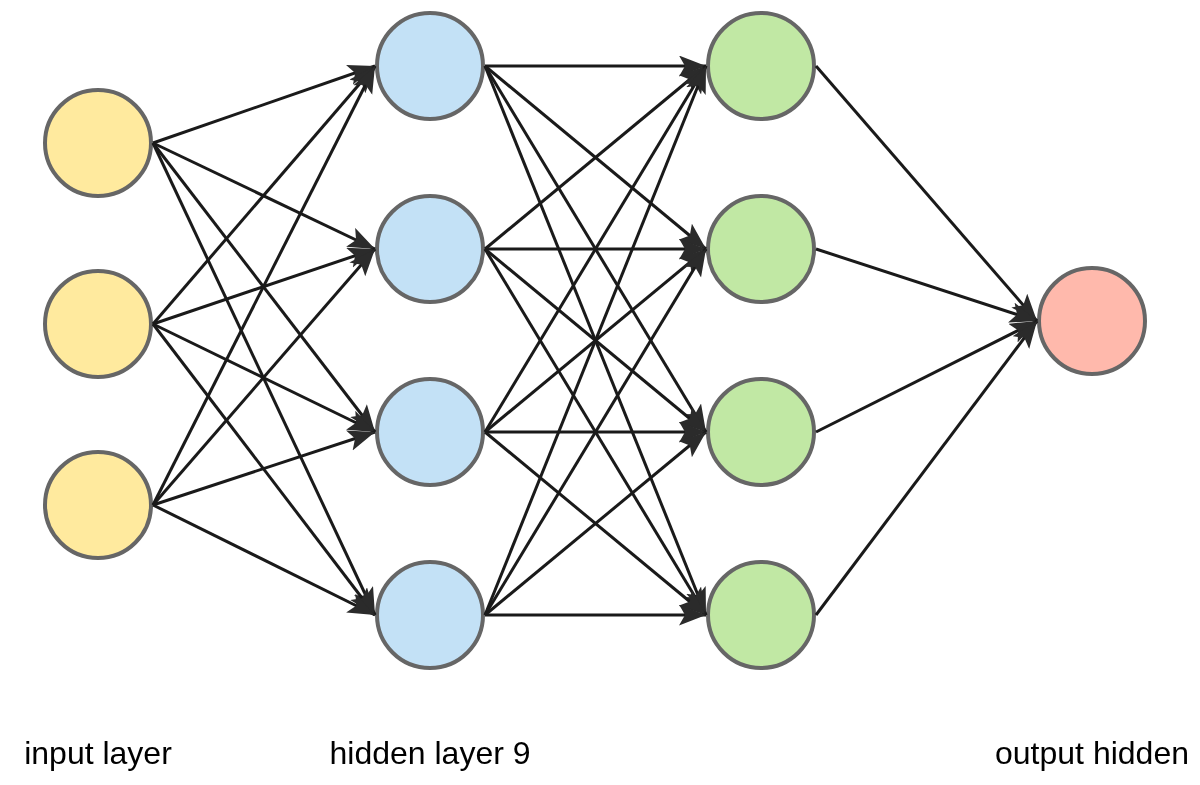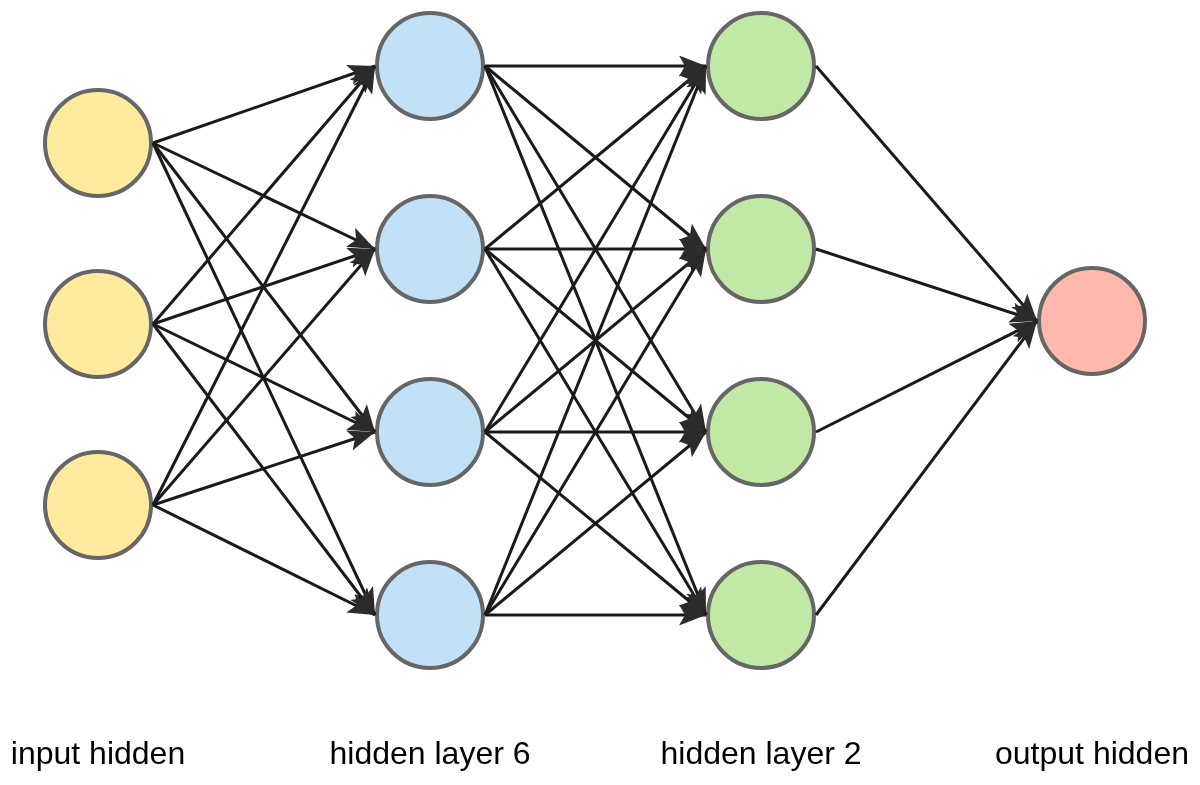--- a/index.html
+++ b/index.html
@@ -77,17 +77,16 @@
       <line x1="485" y1="615" x2="706" y2="66" stroke="#1A1A1A" stroke-width="3" marker-end="url(#arw)"></line>
       <line x1="485" y1="615" x2="706" y2="249" stroke="#1A1A1A" stroke-width="3" marker-end="url(#arw)"></line>
       <line x1="485" y1="615" x2="706" y2="432" stroke="#1A1A1A" stroke-width="3" marker-end="url(#arw)"></line>
       <line x1="485" y1="615" x2="706" y2="615" stroke="#1A1A1A" stroke-width="3" marker-end="url(#arw)"></line>
       <line x1="816" y1="66" x2="1037" y2="321" stroke="#1A1A1A" stroke-width="3" marker-end="url(#arw)"></line>
       <line x1="816" y1="249" x2="1037" y2="321" stroke="#1A1A1A" stroke-width="3" marker-end="url(#arw)"></line>
       <line x1="816" y1="432" x2="1037" y2="321" stroke="#1A1A1A" stroke-width="3" marker-end="url(#arw)"></line>
       <line x1="816" y1="615" x2="1037" y2="321" stroke="#1A1A1A" stroke-width="3" marker-end="url(#arw)"></line>
     </svg>
 
-  <div class="layer-label" style="left: 98px; top: 736px; font-size: 32px; color: rgb(0, 0, 0);">input hidden</div>
-  <div class="layer-label" style="left: 430px; top: 736px; font-size: 32px; color: rgb(0, 0, 0);">hidden layer 6</div>
-  <div class="layer-label" style="left: 761px; top: 736px; font-size: 32px; color: rgb(0, 0, 0);">hidden layer 2</div>
+  <div class="layer-label" style="left: 98px; top: 736px; font-size: 32px; color: rgb(0, 0, 0);">input layer</div>
+  <div class="layer-label" style="left: 430px; top: 736px; font-size: 32px; color: rgb(0, 0, 0);">hidden layer 9</div>
   <div class="layer-label" style="left: 1092px; top: 736px; font-size: 32px; color: rgb(0, 0, 0);">output hidden</div>
 </div>
 
 </body></html>

